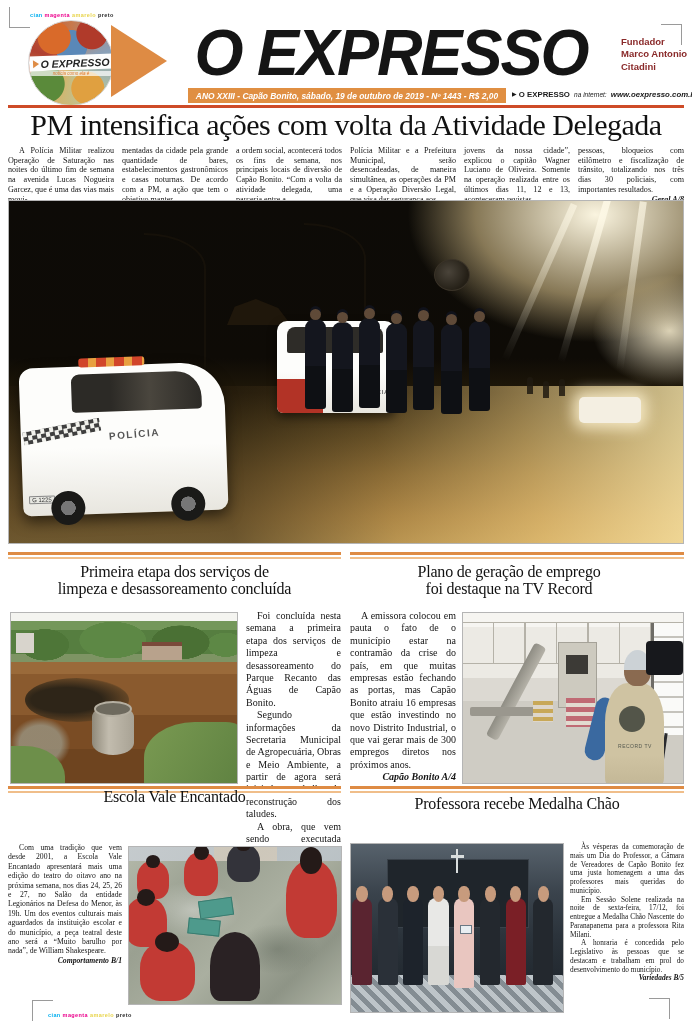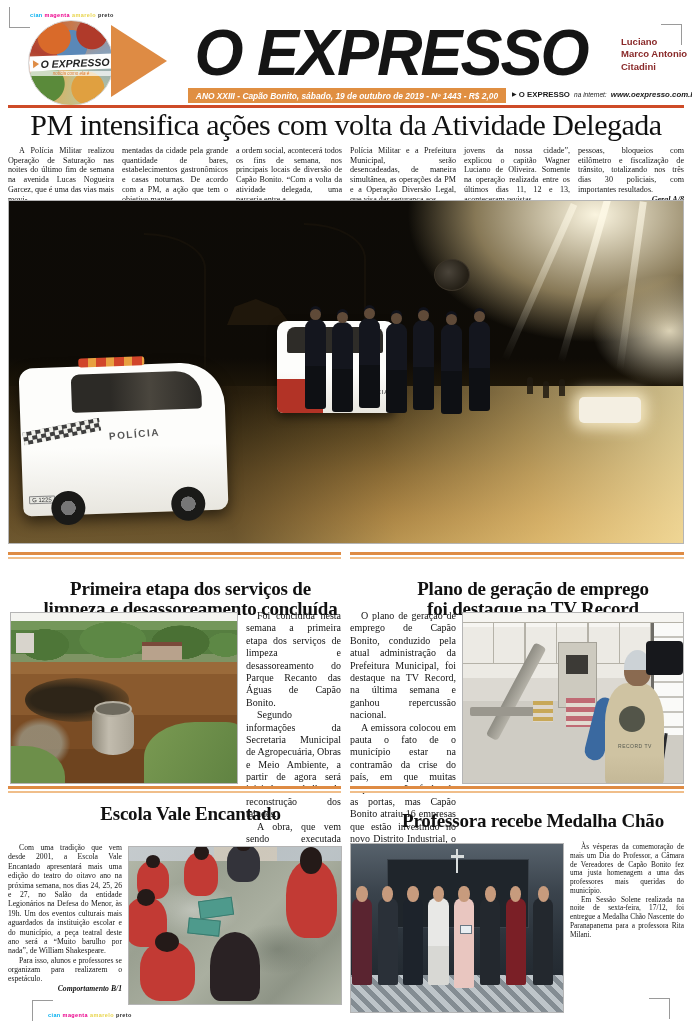--- a/index.html
+++ b/index.html
@@ -111,22 +111,22 @@
      background:#5f4a38;box-shadow:0 -3px 0 0 #10121a;}
   .mp-ped{position:absolute;width:6px;height:17px;background:#201a10;border-radius:3px 3px 0 0;opacity:.85;}
   .mp-white-car{position:absolute;right:42px;top:196px;width:62px;height:26px;border-radius:5px;
      background:#f4efe2;box-shadow:0 0 14px 6px rgba(255,244,210,.8);}
 
   
   .divider{position:absolute;height:7px;
      background:linear-gradient(180deg,#de8b44 0 3px,#fff 3px 5px,#f0be8a 5px 7px);}
 
   
-  .sec-h{position:absolute;margin:16px;text-align:center;font-weight:bold;
-     font-size:19px;line-height:1.07;color:#111;letter-spacing:-.2px;}
+  .sec-h{position:absolute;margin:0;text-align:center;font-weight:normal;
+     font-size:16px;line-height:1.07;color:#111;letter-spacing:-.2px;}
 
   
   .story-col{position:absolute;text-align:justify;}
   .story-col p{margin:0;text-indent:11px;}
   .jump-line{text-align:right;}
   .mid-text{font-size:10px;line-height:1.24;}
   .bot-text{font-size:7.7px;line-height:1.22;}
   .bot-text-sm{font-size:7.3px;line-height:1.2;}
 
   
@@ -245,21 +245,21 @@
     <div class="logo-circle">
       <div class="logo-band">
         <span class="tri"></span>
         <span>O EXPRESSO</span>
       </div>
       <div class="logo-tag">notícia como ela é</div>
     </div>
     <div class="mast-tri"></div>
     <h1 class="mast-title">O EXPRESSO</h1>
     <div class="founder">
-      <div>Luciano</div>
+      <div>Fundador</div>
       <div>Marco Antonio</div>
       <div>Citadini</div>
     </div>
     <div class="edition-bar">ANO XXIII - Capão Bonito, sábado, 19 de outubro de 2019 - Nº 1443 - R$ 2,00</div>
     <div class="webline">
       <span class="wtri">▶</span>
       <b>O EXPRESSO</b>
       <i>na internet:</i>
       <span class="url">www.oexpresso.com.br</span>
     </div>
@@ -340,26 +340,25 @@
     </div>
     <div class="story-col mid-text" style="left:246px;top:610px;width:95px;">
       <p>Foi concluída nesta semana a primeira etapa dos serviços de limpeza e desassoreamento do Parque Recanto das Águas de Capão Bonito.</p>
       <p>Segundo informações da Secretaria Municipal de Agropecuária, Obras e Meio Ambiente, a partir de agora será iniciado os trabalhos de reconstrução dos taludes.</p>
       <p>A obra, que vem sendo executada através da parceria da Prefeitura Municipal com o Governo de São Paulo, começou no final de julho.</p>
       <div class="jump-line"><b class="jump">Região A/5</b></div>
     </div>
   </section>
 
   <section>
-    <h3 class="sec-h" style="left:350px;top:563px;width:334px;">
+    <h3 class="sec-h" style="left:342px;top:563px;width:334px;">
       <span style="display:block">Plano de geração de emprego</span>
       <span style="display:block">foi destaque na TV Record</span>
     </h3>
     <div class="story-col mid-text" style="left:350px;top:610px;width:106px;">
-      <p>O plano de geração de emprego de Capão Bonito, conduzido pela atual administração da Prefeitura Municipal, foi destaque na TV Record, na última semana e ganhou repercussão nacional.</p>
       <p>A emissora colocou em pauta o fato de o município estar na contramão da crise do país, em que muitas empresas estão fechando as portas, mas Capão Bonito atraiu 16 empresas que estão investindo no novo Distrito Industrial, o que vai gerar mais de 300 empregos diretos nos próximos anos.</p>
       <div class="jump-line"><b class="jump">Capão Bonito A/4</b></div>
     </div>
     <div class="photo fp">
       <div class="fp-truss"></div>
       <div class="fp-win"></div>
       <div class="fp-conv"></div>
       <div class="fp-conv2"></div>
       <div class="fp-machine"></div>
       <div class="fp-pallet"></div>
@@ -379,21 +378,20 @@
 
   <div class="divider" style="left:8px;top:786px;width:333px;"></div>
   <div class="divider" style="left:350px;top:786px;width:334px;"></div>
 
   <section>
     <h3 class="sec-h" style="left:8px;top:788px;width:333px;">
       <span style="display:block">Escola Vale Encantado</span>
     </h3>
     <div class="story-col bot-text" style="left:8px;top:843px;width:114px;">
       <p>Com uma tradição que vem desde 2001, a Escola Vale Encantado apresentará mais uma edição do teatro do oitavo ano na próxima semana, nos dias 24, 25, 26 e 27, no Salão da entidade Legionários na Defesa do Menor, às 19h. Um dos eventos culturais mais aguardados da instituição escolar e do município, a peça teatral deste ano será a “Muito barulho por nada”, de William Shakespeare.</p>
-      <p>Para isso, alunos e professores se organizam para realizarem o espetáculo.</p>
       <div class="jump-line"><b class="jump">Comportamento B/1</b></div>
     </div>
     <div class="photo sp">
       <div class="sp-top"></div>
       <span class="sk red sk1"></span>
       <span class="sk dark sk2"></span>
       <span class="sk red sk3"></span>
       <span class="sk red sk4"></span>
       <span class="sk red sk5"></span>
       <span class="sk sk6"></span>
@@ -417,16 +415,17 @@
       <span class="cfig cf4"></span>
       <span class="cfig cf5"></span>
       <span class="cfig cf6"></span>
       <span class="cfig cf7"></span>
       <span class="cfig cf8"></span>
       <span class="cp-plaque"></span>
     </div>
     <div class="story-col bot-text-sm" style="left:570px;top:843px;width:114px;">
       <p>Às vésperas da comemoração de mais um Dia do Professor, a Câmara de Vereadores de Capão Bonito fez uma justa homenagem a uma das professores mais queridas do município.</p>
       <p>Em Sessão Solene realizada na noite de sexta-feira, 17/12, foi entregue a Medalha Chão Nascente do Paranapanema para a professora Rita Milani.</p>
+      <p><span>A honraria é concedida pelo Legislativo às pessoas que se destacam e trabalham em prol do desenvolvimento do município.</span><b class="jump" style="float:right">Variedades B/5</b></p>
     </div>
   </section>
 
 </div>
 
 </body></html>

